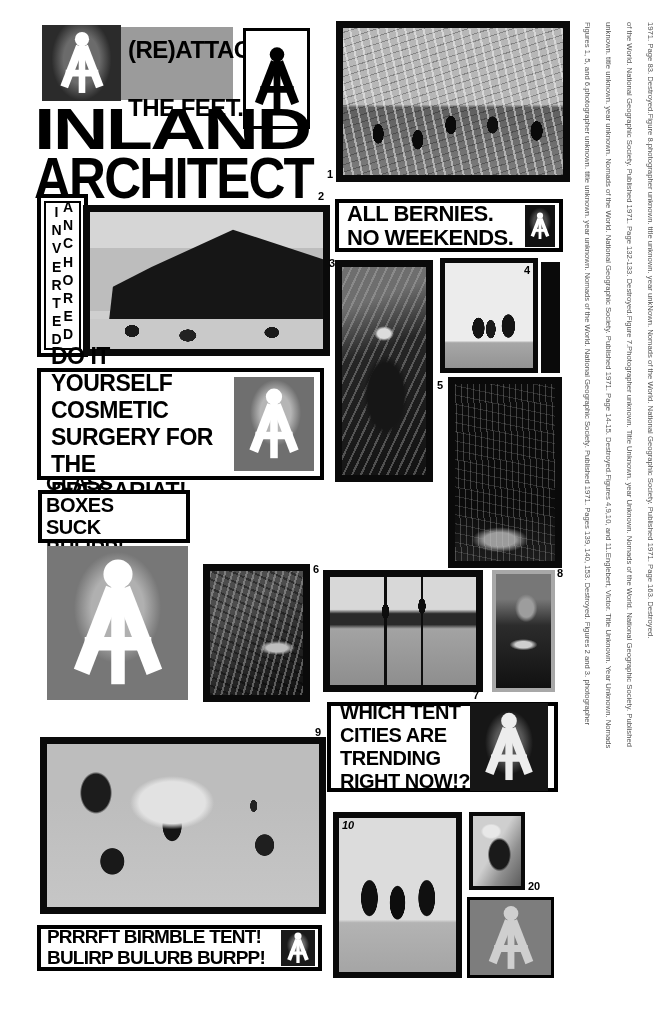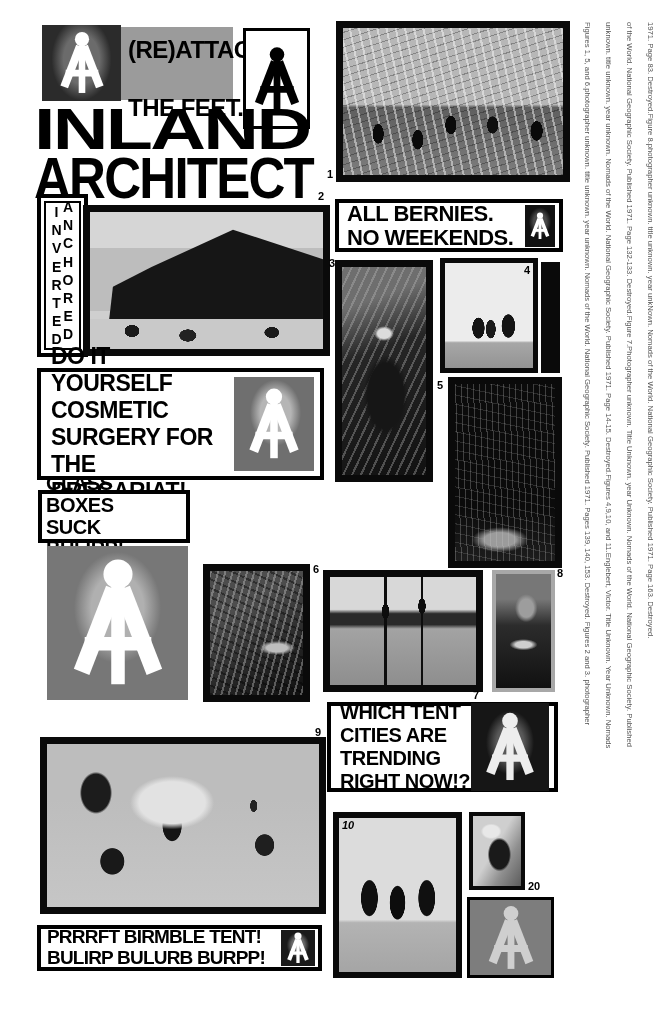--- a/index.html
+++ b/index.html
@@ -207,21 +207,21 @@
   <div class="num" style="left:473px;top:689px;">7</div>
 
   <div class="photo" style="left:492px;top:570px;width:63px;height:122px;border:4px solid #a8a8a8;box-shadow:inset 0 0 0 2px #000;">
     <div class="inner" style="background:
       radial-gradient(16px 20px at 55% 30%,#9d9d9d 0 45%,transparent 70%),
       radial-gradient(20px 8px at 50% 62%,#cfcfcf 40%,transparent 70%),
       linear-gradient(#777 0 22%,#2c2c2c 45%,#111 100%);"></div>
   </div>
   <div class="num" style="left:557px;top:567px;">8</div>
 
-  <div class="box" style="left:327px;top:702px;width:231px;height:90px;padding:4px 5px 4px 9px;justify-content:space-between;">
+  <div class="box" style="left:327px;top:702px;width:231px;height:90px;padding:4px 5px 4px 9px;justify-content:flex-start;">
     <div class="slogan" style="font-size:20px;line-height:1.14;">WHICH TENT
 CITIES ARE
 TRENDING
 RIGHT NOW!?</div>
     <div class="face" style="position:relative;width:78px;height:88px;flex:0 0 auto;
                 background:radial-gradient(30px 40px at 50% 45%,#585858 0 45%,#161616 80%),#0e0e0e;">
       <svg class="logo" width="56" height="72" style="color:#ededed;">
           <use href="#ia-logo"></use>
         </svg>
     </div>

